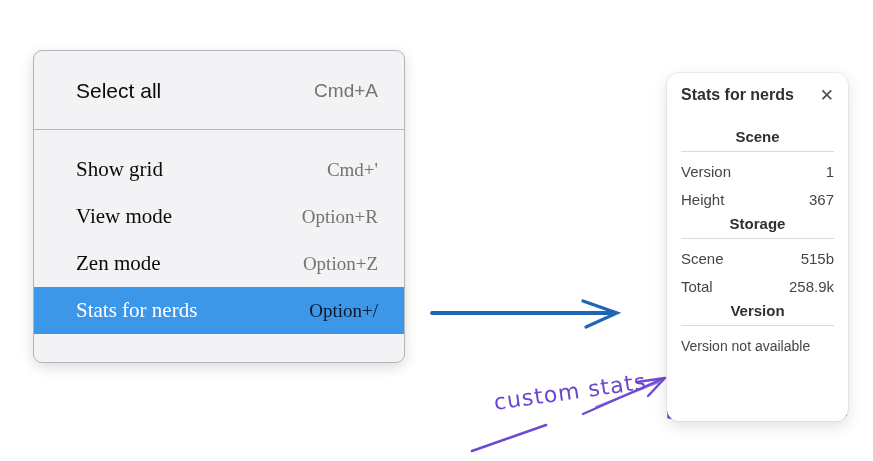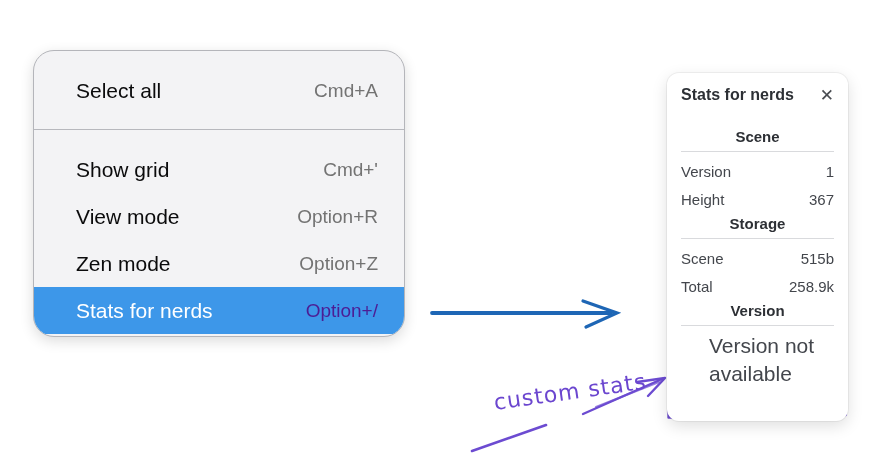--- a/index.html
+++ b/index.html
@@ -5,57 +5,57 @@
   html,body{margin:0;padding:0;}
   body{
     width:873px;height:461px;background:#ffffff;overflow:hidden;position:relative;
     font-family:"Liberation Sans", sans-serif;
   }
   .stage{position:absolute;inset:0;}
 
   
   .menu{
     position:absolute;left:33px;top:50px;width:372px;
-    background:#f3f3f5;border:1px solid #b4b5ba;border-radius:21px;
+    background:#f3f3f5;border:1px solid #b4b5ba;border-radius:9px;
     box-shadow:0 4px 14px rgba(0,0,0,.14);
     overflow:hidden;box-sizing:border-box;
   }
   .mgroup.g1{padding:16px 0 15px;}
-  .mgroup.g2{padding:16px 0 2px;}
+  .mgroup.g2{padding:16px 0 28px;font-family:Liberation Serif, serif;}
   .msep{border-top:1px solid #b7b8bd;}
   .mitem{
     height:47px;display:flex;align-items:center;justify-content:space-between;
     padding:0 26px 0 42px;cursor:default;
   }
   .mlabel{font-size:21px;color:#0b0b0c;}
   .mshort{font-size:19px;color:#737373;}
   .mitem.highlighted{background:#3d97e9;}
   .mitem.highlighted .mlabel{color:#ffffff;}
-  .mitem.highlighted .mshort{color:#4c1d95;}
+  .mitem.highlighted .mshort{color:#0f172a;}
 
   
   .panel{
     position:absolute;left:667px;top:73px;width:181px;height:348px;
     background:#ffffff;border-radius:12px;box-sizing:border-box;
     box-shadow:0 0 0 1px rgba(0,0,0,.05), 0 5px 16px rgba(0,0,0,.13);
     padding:13px 14px;color:#43464c;
   }
   .phead{display:flex;align-items:center;justify-content:space-between;}
   .ptitle{font-weight:bold;font-size:16px;color:#2d3035;}
   .pclose{
     background:none;border:none;padding:0;margin:0;cursor:pointer;
     font-size:17px;line-height:1;color:#4a4d52;font-family:inherit;
   }
   .psec-h{text-align:center;font-weight:bold;font-size:15px;color:#2d3035;}
   .psec-h.first{margin-top:24px;}
   .psec-h.next{margin-top:1px;}
   .pdiv{border-bottom:1px solid #d9dadd;margin:6px 0 6px;}
   .prow{display:flex;justify-content:space-between;font-size:15px;line-height:28px;}
   .prow .pval{text-align:right;}
-  .pnote{font-size:21px;line-height:28px;margin-left:28px;}
+  .pnote{font-size:14px;line-height:28px;}
 
   
   .overlay{position:absolute;left:0;top:0;pointer-events:none;}
 
   
   .annotation-label{
     position:absolute;left:494px;top:390px;
     font-family:"DejaVu Sans", sans-serif;
     font-size:22px;color:#6b46cf;letter-spacing:1px;
     transform:rotate(-8deg);transform-origin:left center;white-space:nowrap;

